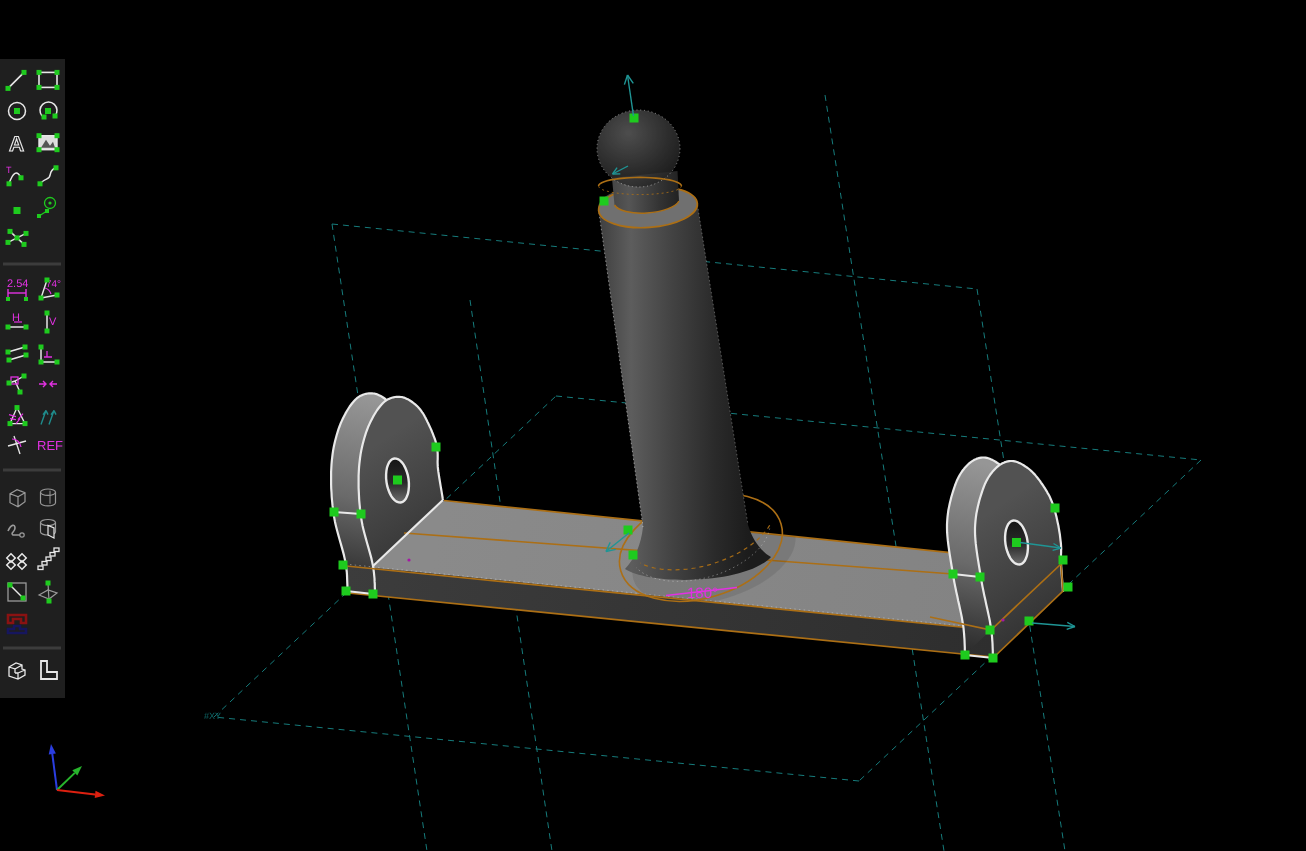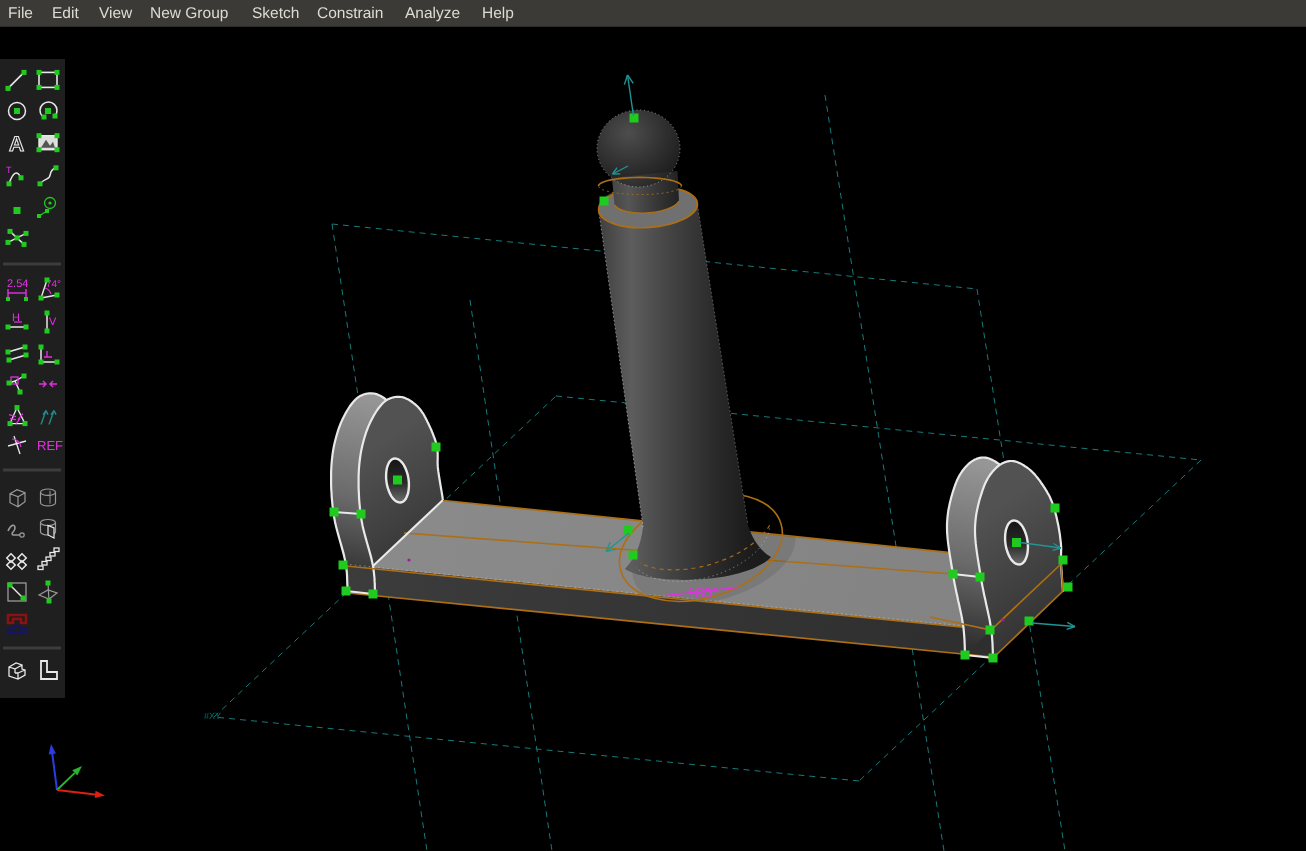--- a/index.html
+++ b/index.html
@@ -172,30 +172,20 @@
       <path d="M606,551.5 L610.2,542.4 M606,551.5 L615.8,549.4" stroke="#1f9595" stroke-width="1.4" fill="none"></path>
       <line x1="1020" y1="542.5" x2="1061" y2="548" stroke="#1f9595" stroke-width="1.4"></line>
       <path d="M1061,548 L1052.6,550.4 M1061,548 L1053.5,543.5" stroke="#1f9595" stroke-width="1.4" fill="none"></path>
       <line x1="1032" y1="623" x2="1075" y2="626.5" stroke="#1f9595" stroke-width="1.4"></line>
       <path d="M1075,626.5 L1066.7,629.3 M1075,626.5 L1067.3,622.4" stroke="#1f9595" stroke-width="1.4" fill="none"></path>
 <circle cx="409" cy="560" r="1.6" fill="#a517a5"></circle>
 <circle cx="1003" cy="620" r="1.6" fill="#a517a5"></circle>
 <line x1="666" y1="595.5" x2="737" y2="587.5" stroke="#e231e2" stroke-width="1.4"></line>
 <text x="687" y="598" font-family="Liberation Sans, sans-serif" font-size="15" fill="#e231e2">180°</text>
 </svg>
-<div id="menubar">
-      <span style="position:absolute;left:8px;top:5px">File</span>
-      <span style="position:absolute;left:52px;top:5px">Edit</span>
-      <span style="position:absolute;left:99px;top:5px">View</span>
-      <span style="position:absolute;left:150px;top:5px">New Group</span>
-      <span style="position:absolute;left:252px;top:5px">Sketch</span>
-      <span style="position:absolute;left:317px;top:5px">Constrain</span>
-      <span style="position:absolute;left:405px;top:5px">Analyze</span>
-      <span style="position:absolute;left:482px;top:5px">Help</span>
-    </div>
 <div id="toolbar"><svg width="65" height="639" viewBox="0 59 65 639" xmlns="http://www.w3.org/2000/svg">
         <rect x="0" y="59" width="65" height="639" fill="#1f1f1f"></rect>
         <rect x="3" y="262.5" width="58" height="3" fill="#3c3c3c"></rect>
         <rect x="3" y="468.5" width="58" height="3" fill="#3c3c3c"></rect>
         <rect x="3" y="646.5" width="58" height="3" fill="#3c3c3c"></rect>
         <g transform="translate(6,69.4)">
           <line x1="2" y1="19" x2="18" y2="3" stroke="#e8e8e8" stroke-width="1.6"></line>
           <rect x="-0.5" y="16.5" width="5" height="5" fill="#1ecb1e"></rect>
           <rect x="15.5" y="0.5" width="5" height="5" fill="#1ecb1e"></rect>
         </g>

